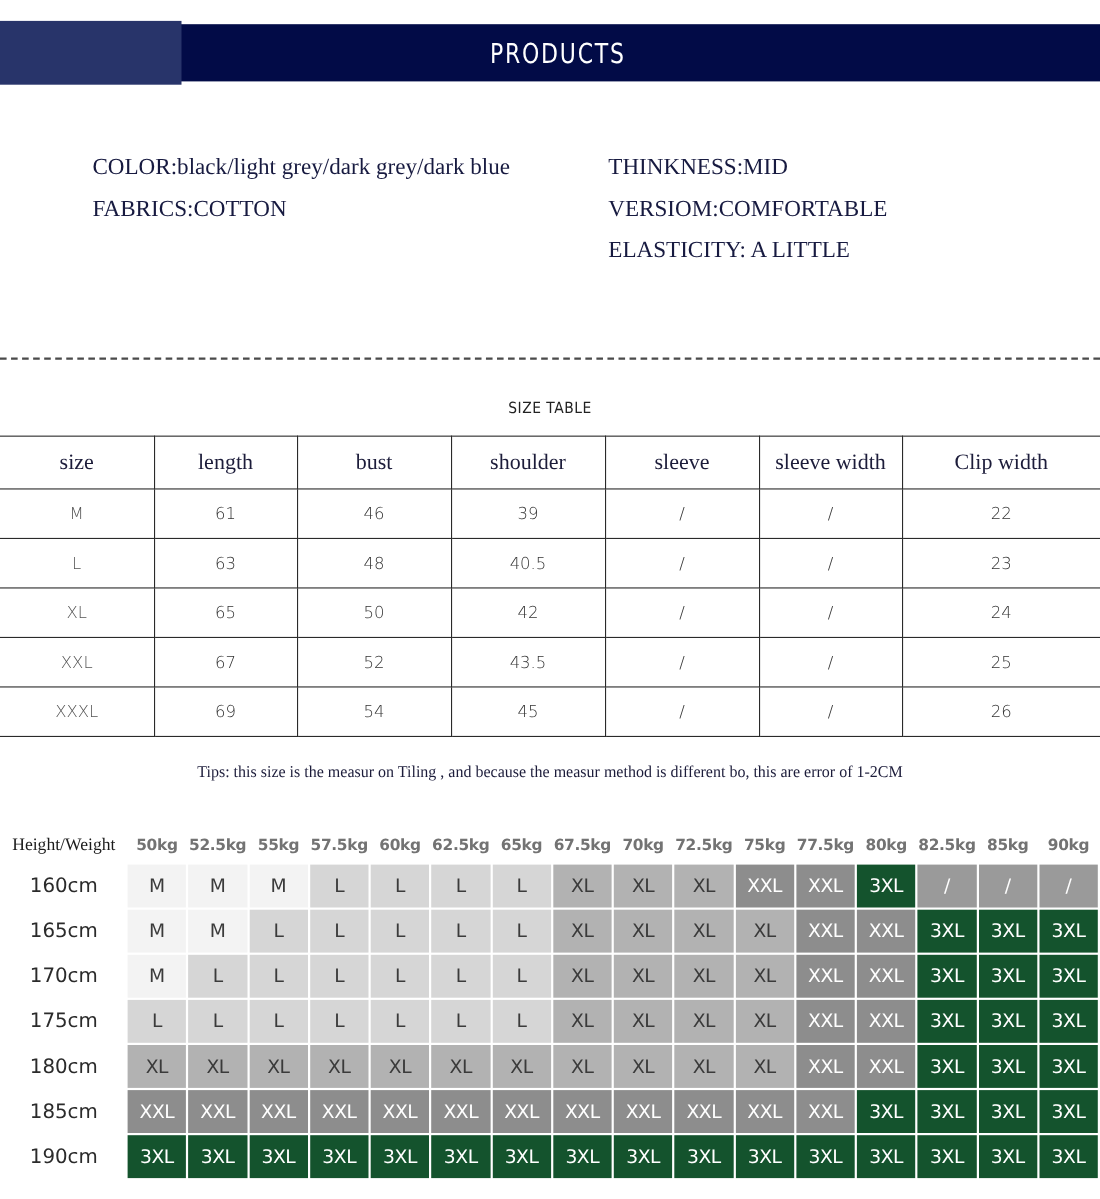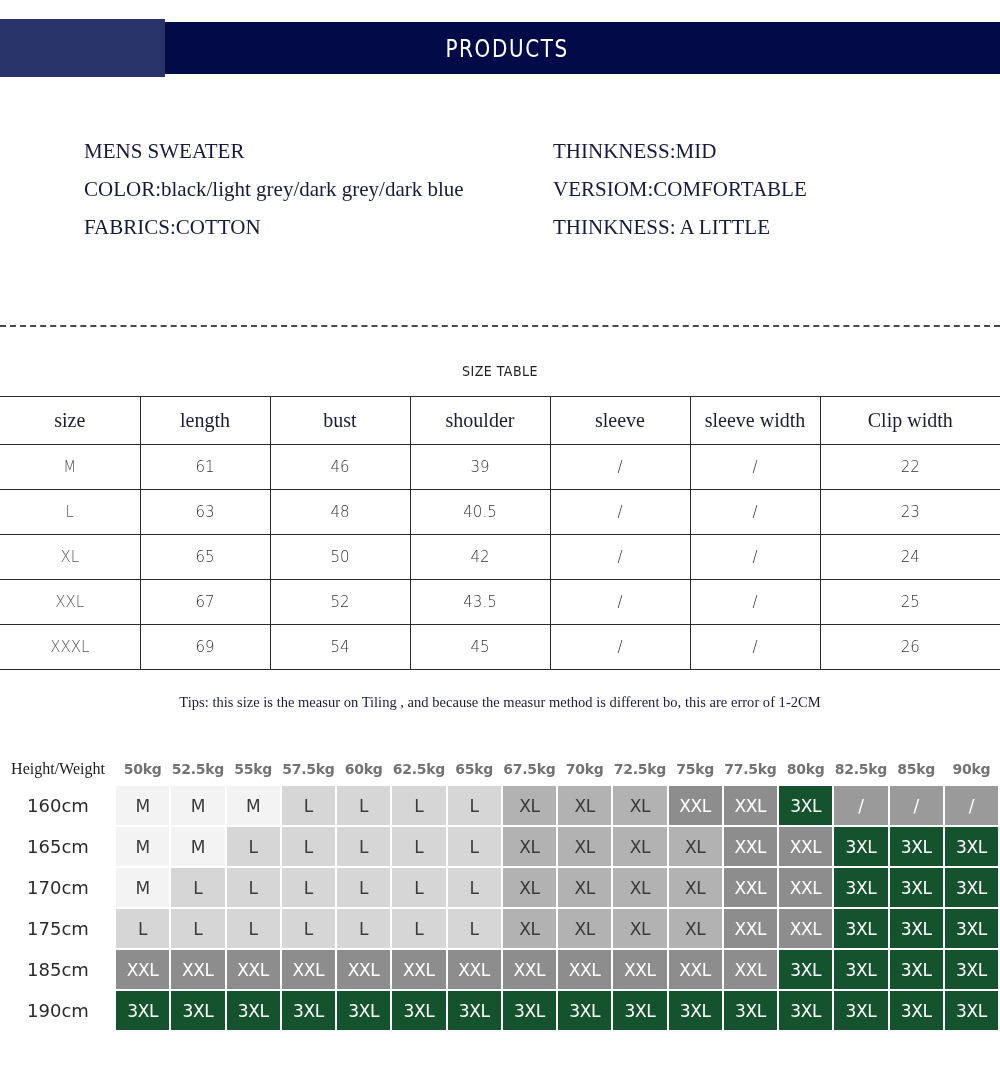--- a/index.html
+++ b/index.html
@@ -206,28 +206,27 @@
 
 <div class="banner">
   <div class="banner-left-block"></div>
   <div class="banner-title-wrap">
     <span class="banner-title">PRODUCTS</span>
   </div>
 </div>
 
 <div class="specs">
   <div class="spec-col-left">
-    <div class="spec-line">MENS SWEATER</div>
     <div class="spec-line">COLOR:black/light grey/dark grey/dark blue</div>
     <div class="spec-line">FABRICS:COTTON</div>
   </div>
   <div class="spec-col-right">
     <div class="spec-line">THINKNESS:MID</div>
     <div class="spec-line">VERSIOM:COMFORTABLE</div>
-    <div class="spec-line">THINKNESS: A LITTLE</div>
+    <div class="spec-line">ELASTICITY: A LITTLE</div>
   </div>
 </div>
 
 <div class="divider"></div>
 
 <div class="size-caption">SIZE TABLE</div>
 <table class="size-table">
   <thead>
     <tr id="size-head-row">
         <th style="width: 14%;">size</th>
@@ -384,20 +383,39 @@
           <td class="hw-cell lvl-xl">XL</td>
           <td class="hw-cell lvl-xl">XL</td>
           <td class="hw-cell lvl-xl">XL</td>
           <td class="hw-cell lvl-xxl">XXL</td>
           <td class="hw-cell lvl-xxl">XXL</td>
           <td class="hw-cell lvl-3xl">3XL</td>
           <td class="hw-cell lvl-3xl">3XL</td>
           <td class="hw-cell lvl-3xl">3XL</td>
         </tr>
         <tr>
+          <th class="hw-hrow">180cm</th>
+          <td class="hw-cell lvl-xl">XL</td>
+          <td class="hw-cell lvl-xl">XL</td>
+          <td class="hw-cell lvl-xl">XL</td>
+          <td class="hw-cell lvl-xl">XL</td>
+          <td class="hw-cell lvl-xl">XL</td>
+          <td class="hw-cell lvl-xl">XL</td>
+          <td class="hw-cell lvl-xl">XL</td>
+          <td class="hw-cell lvl-xl">XL</td>
+          <td class="hw-cell lvl-xl">XL</td>
+          <td class="hw-cell lvl-xl">XL</td>
+          <td class="hw-cell lvl-xl">XL</td>
+          <td class="hw-cell lvl-xxl">XXL</td>
+          <td class="hw-cell lvl-xxl">XXL</td>
+          <td class="hw-cell lvl-3xl">3XL</td>
+          <td class="hw-cell lvl-3xl">3XL</td>
+          <td class="hw-cell lvl-3xl">3XL</td>
+        </tr>
+        <tr>
           <th class="hw-hrow">185cm</th>
           <td class="hw-cell lvl-xxl">XXL</td>
           <td class="hw-cell lvl-xxl">XXL</td>
           <td class="hw-cell lvl-xxl">XXL</td>
           <td class="hw-cell lvl-xxl">XXL</td>
           <td class="hw-cell lvl-xxl">XXL</td>
           <td class="hw-cell lvl-xxl">XXL</td>
           <td class="hw-cell lvl-xxl">XXL</td>
           <td class="hw-cell lvl-xxl">XXL</td>
           <td class="hw-cell lvl-xxl">XXL</td>

